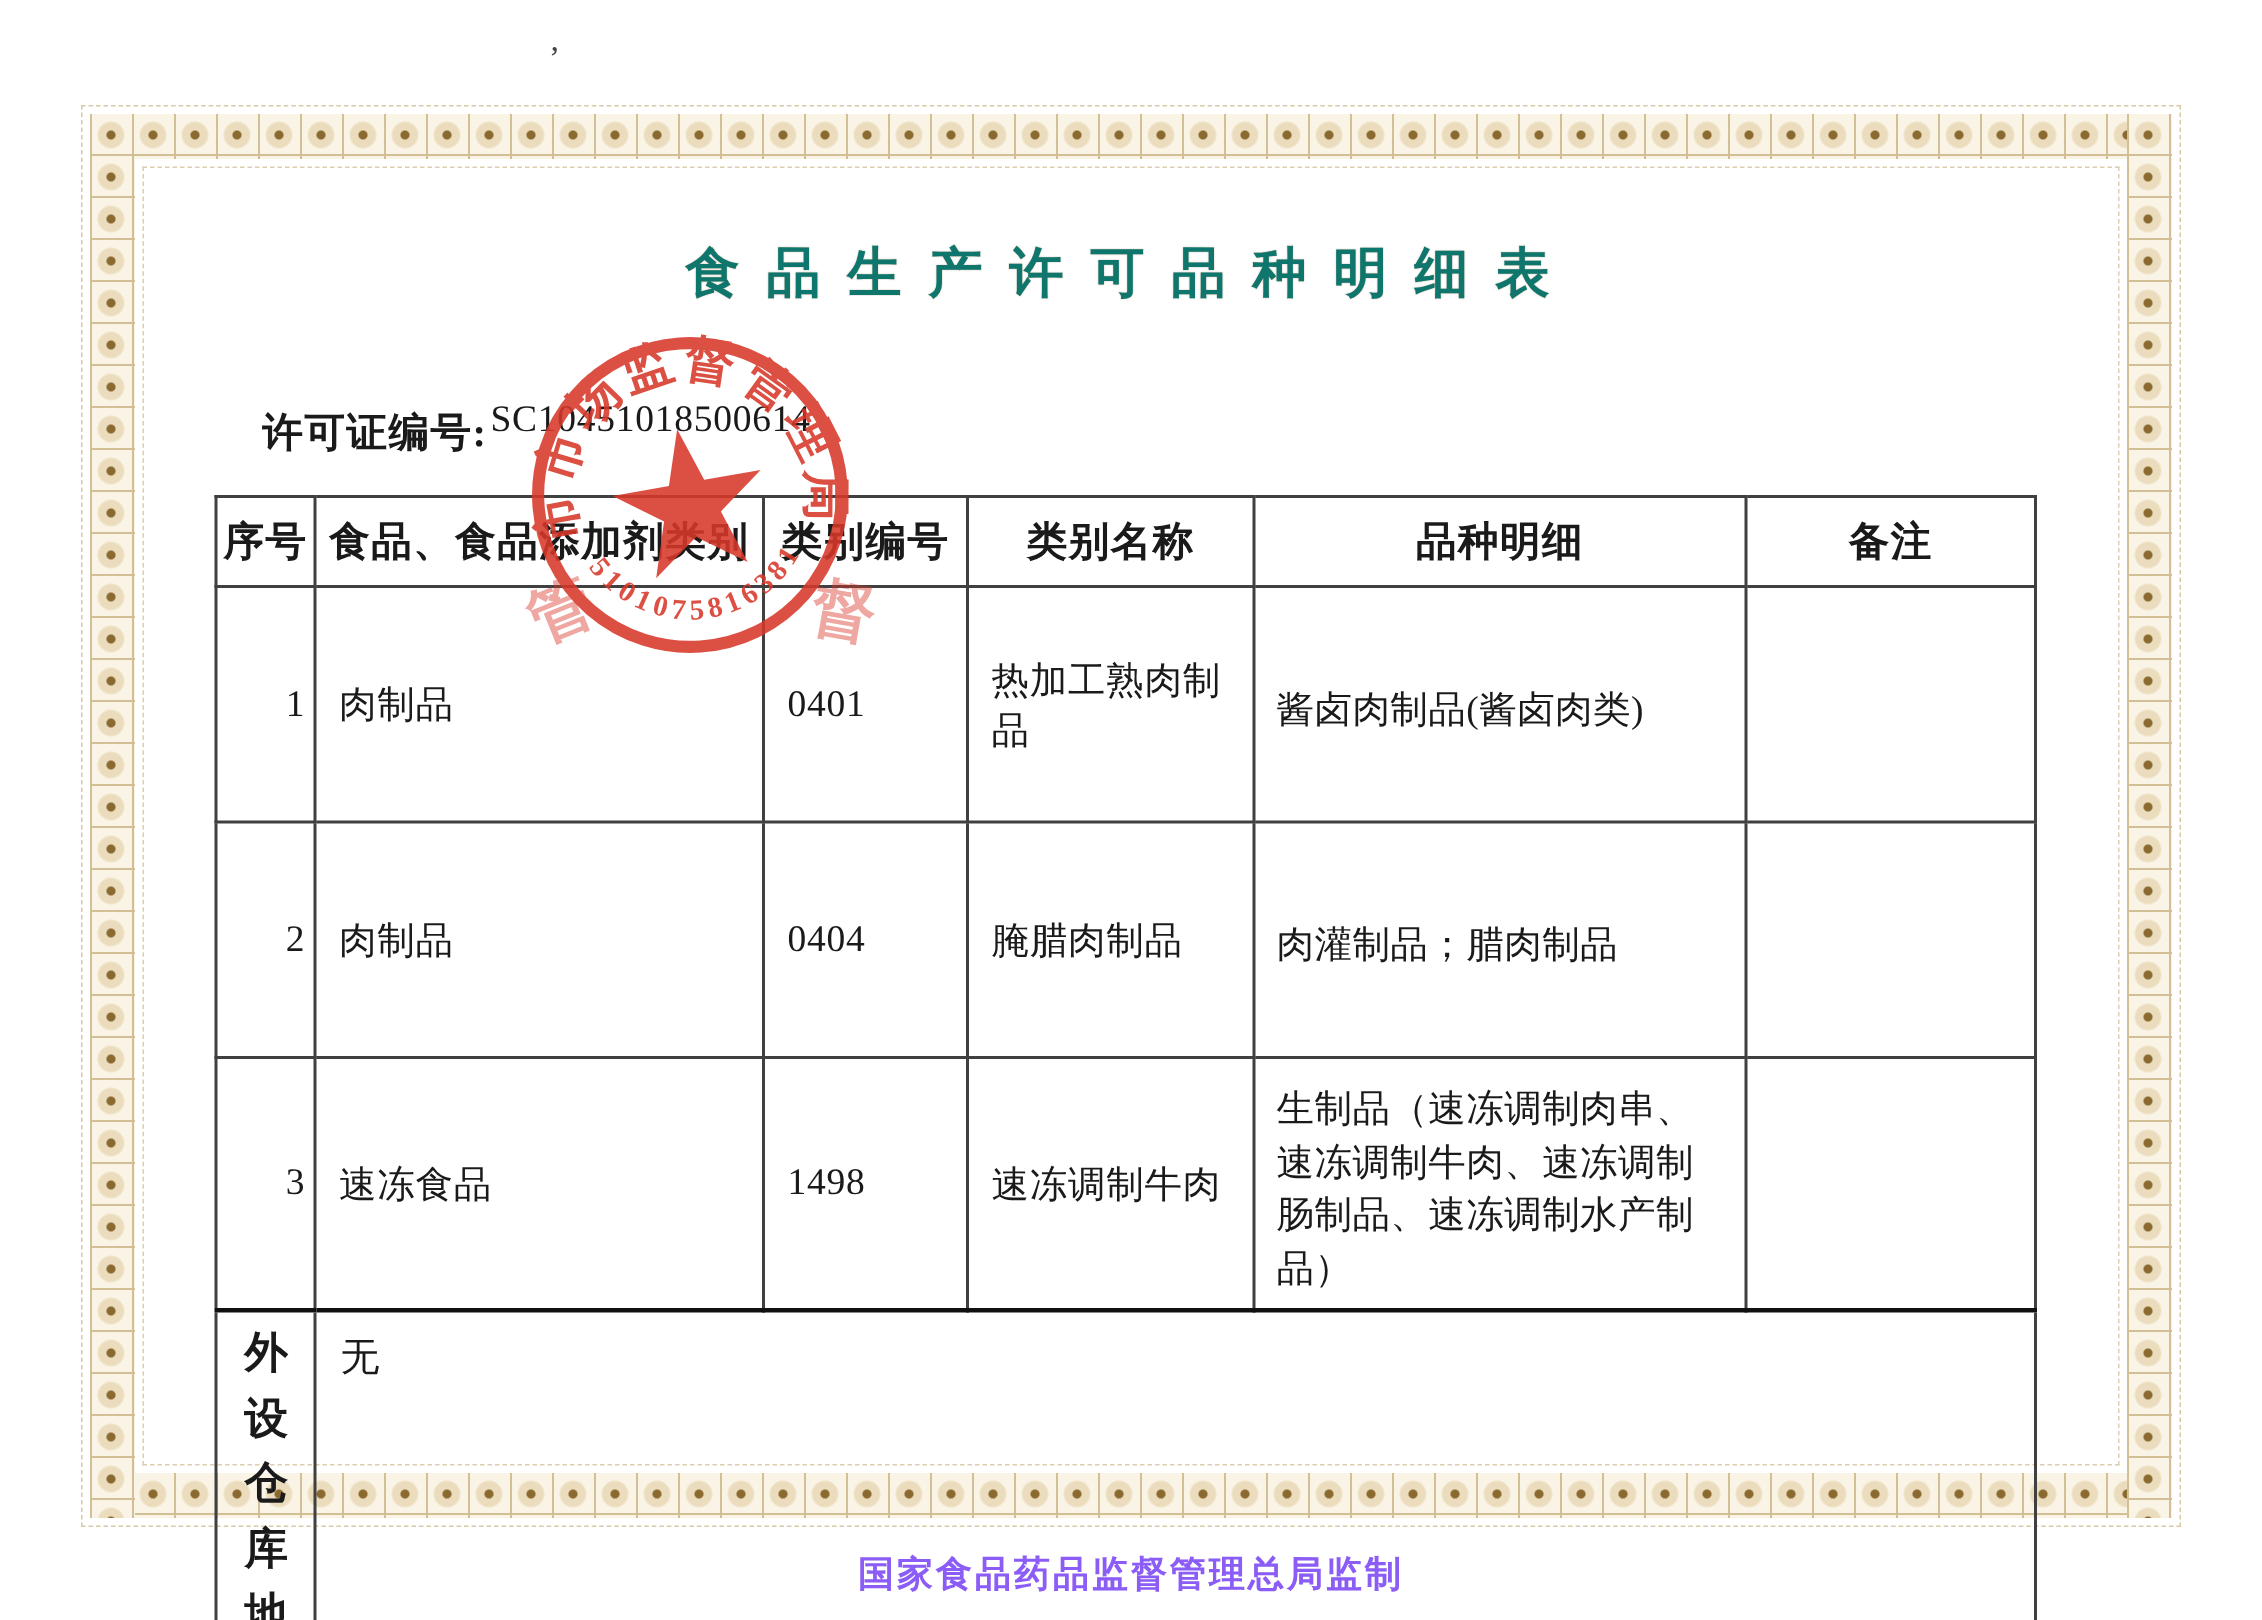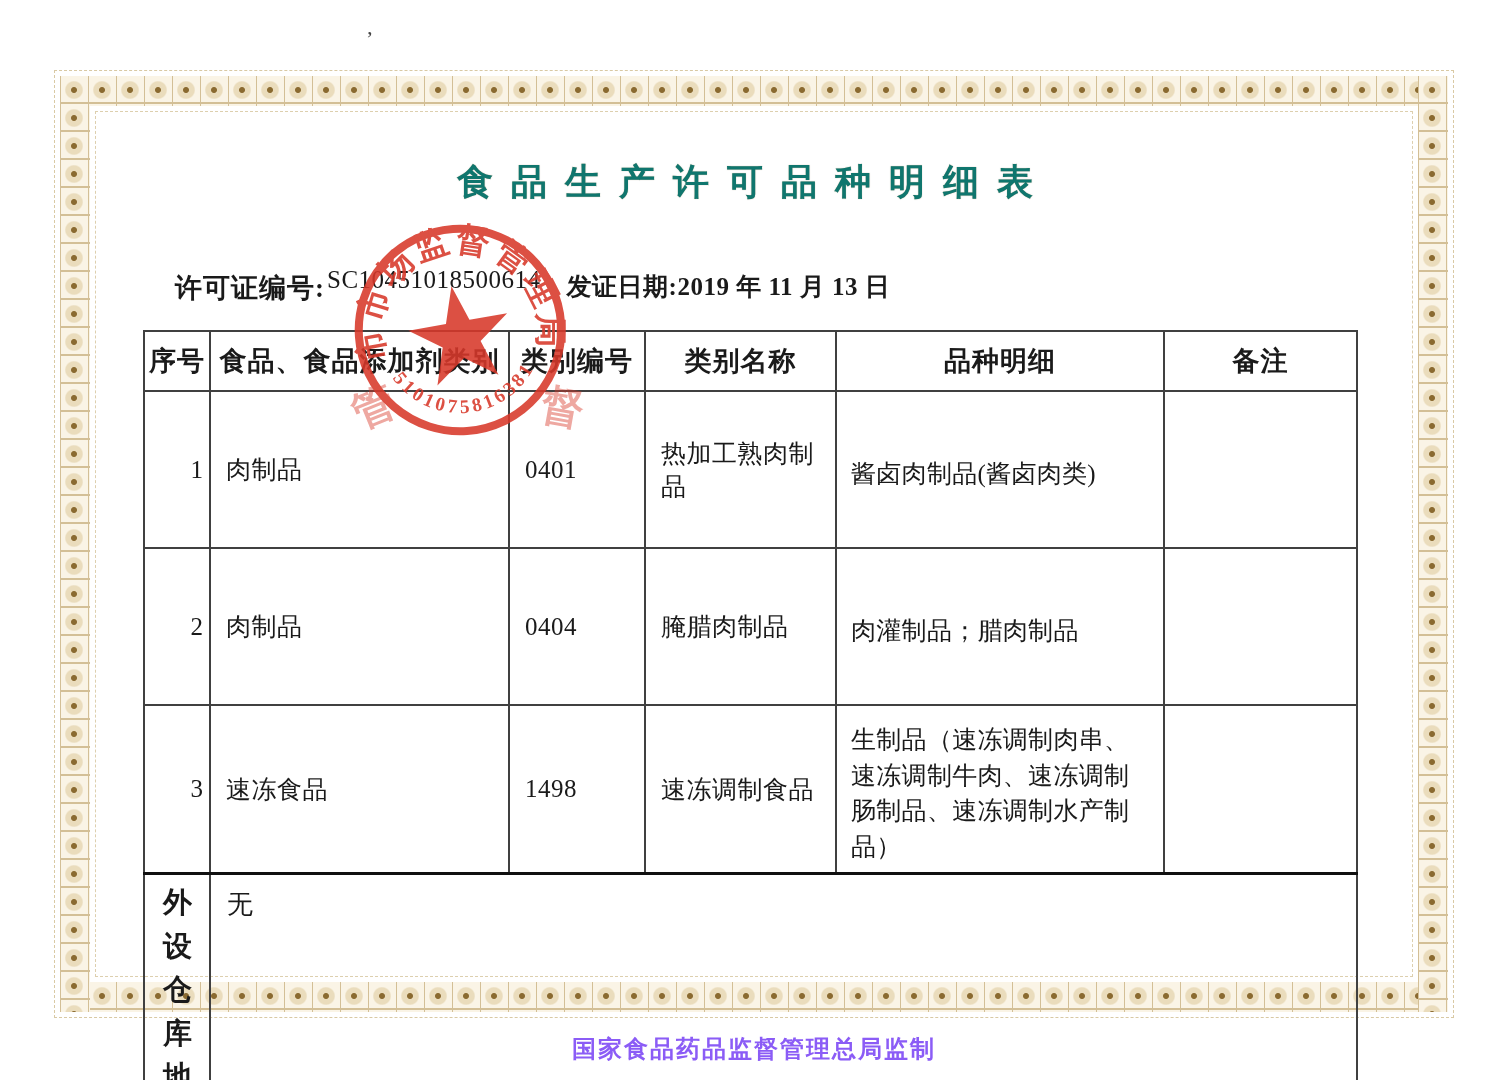--- a/index.html
+++ b/index.html
@@ -74,21 +74,20 @@
   <div class="strip strip-right"></div>
 </div>
 
 <span class="stray-mark">’</span>
 
 <div class="doc-title">食品生产许可品种明细表</div>
 
 <div class="license-row">
   <span class="license-label">许可证编号:</span>
   <span class="license-number">SC10451018500614</span>
-  <span class="date-seg seg-issue"><span>发证日期:</span><span>2019 年 11 月 13 日</span></span>
 </div>
 
 <div class="license-table-wrap">
   <table>
     <colgroup>
       <col style="width:66px">
         <col style="width:299px">
         <col style="width:136px">
       <col style="width:191px">
         <col style="width:328px">
@@ -118,21 +117,21 @@
         <td class="c-cat">肉制品</td>
         <td class="c-code">0404</td>
         <td class="c-name">腌腊肉制品</td>
         <td class="c-detail">肉灌制品；腊肉制品</td>
         <td class="c-remark"></td>
       </tr>
       <tr class="data-row-3">
         <td class="c-seq">3</td>
         <td class="c-cat">速冻食品</td>
         <td class="c-code">1498</td>
-        <td class="c-name">速冻调制食品</td>
+        <td class="c-name">速冻调制牛肉</td>
         <td class="c-detail">生制品（速冻调制肉串、速冻调制牛肉、速冻调制肠制品、速冻调制水产制品）</td>
         <td class="c-remark"></td>
       </tr>
       <tr class="warehouse-row">
         <td class="wh-label">外设仓库地址</td>
         <td class="wh-value" colspan="5">无</td>
       </tr>
     </tbody>
   </table>
 </div>

